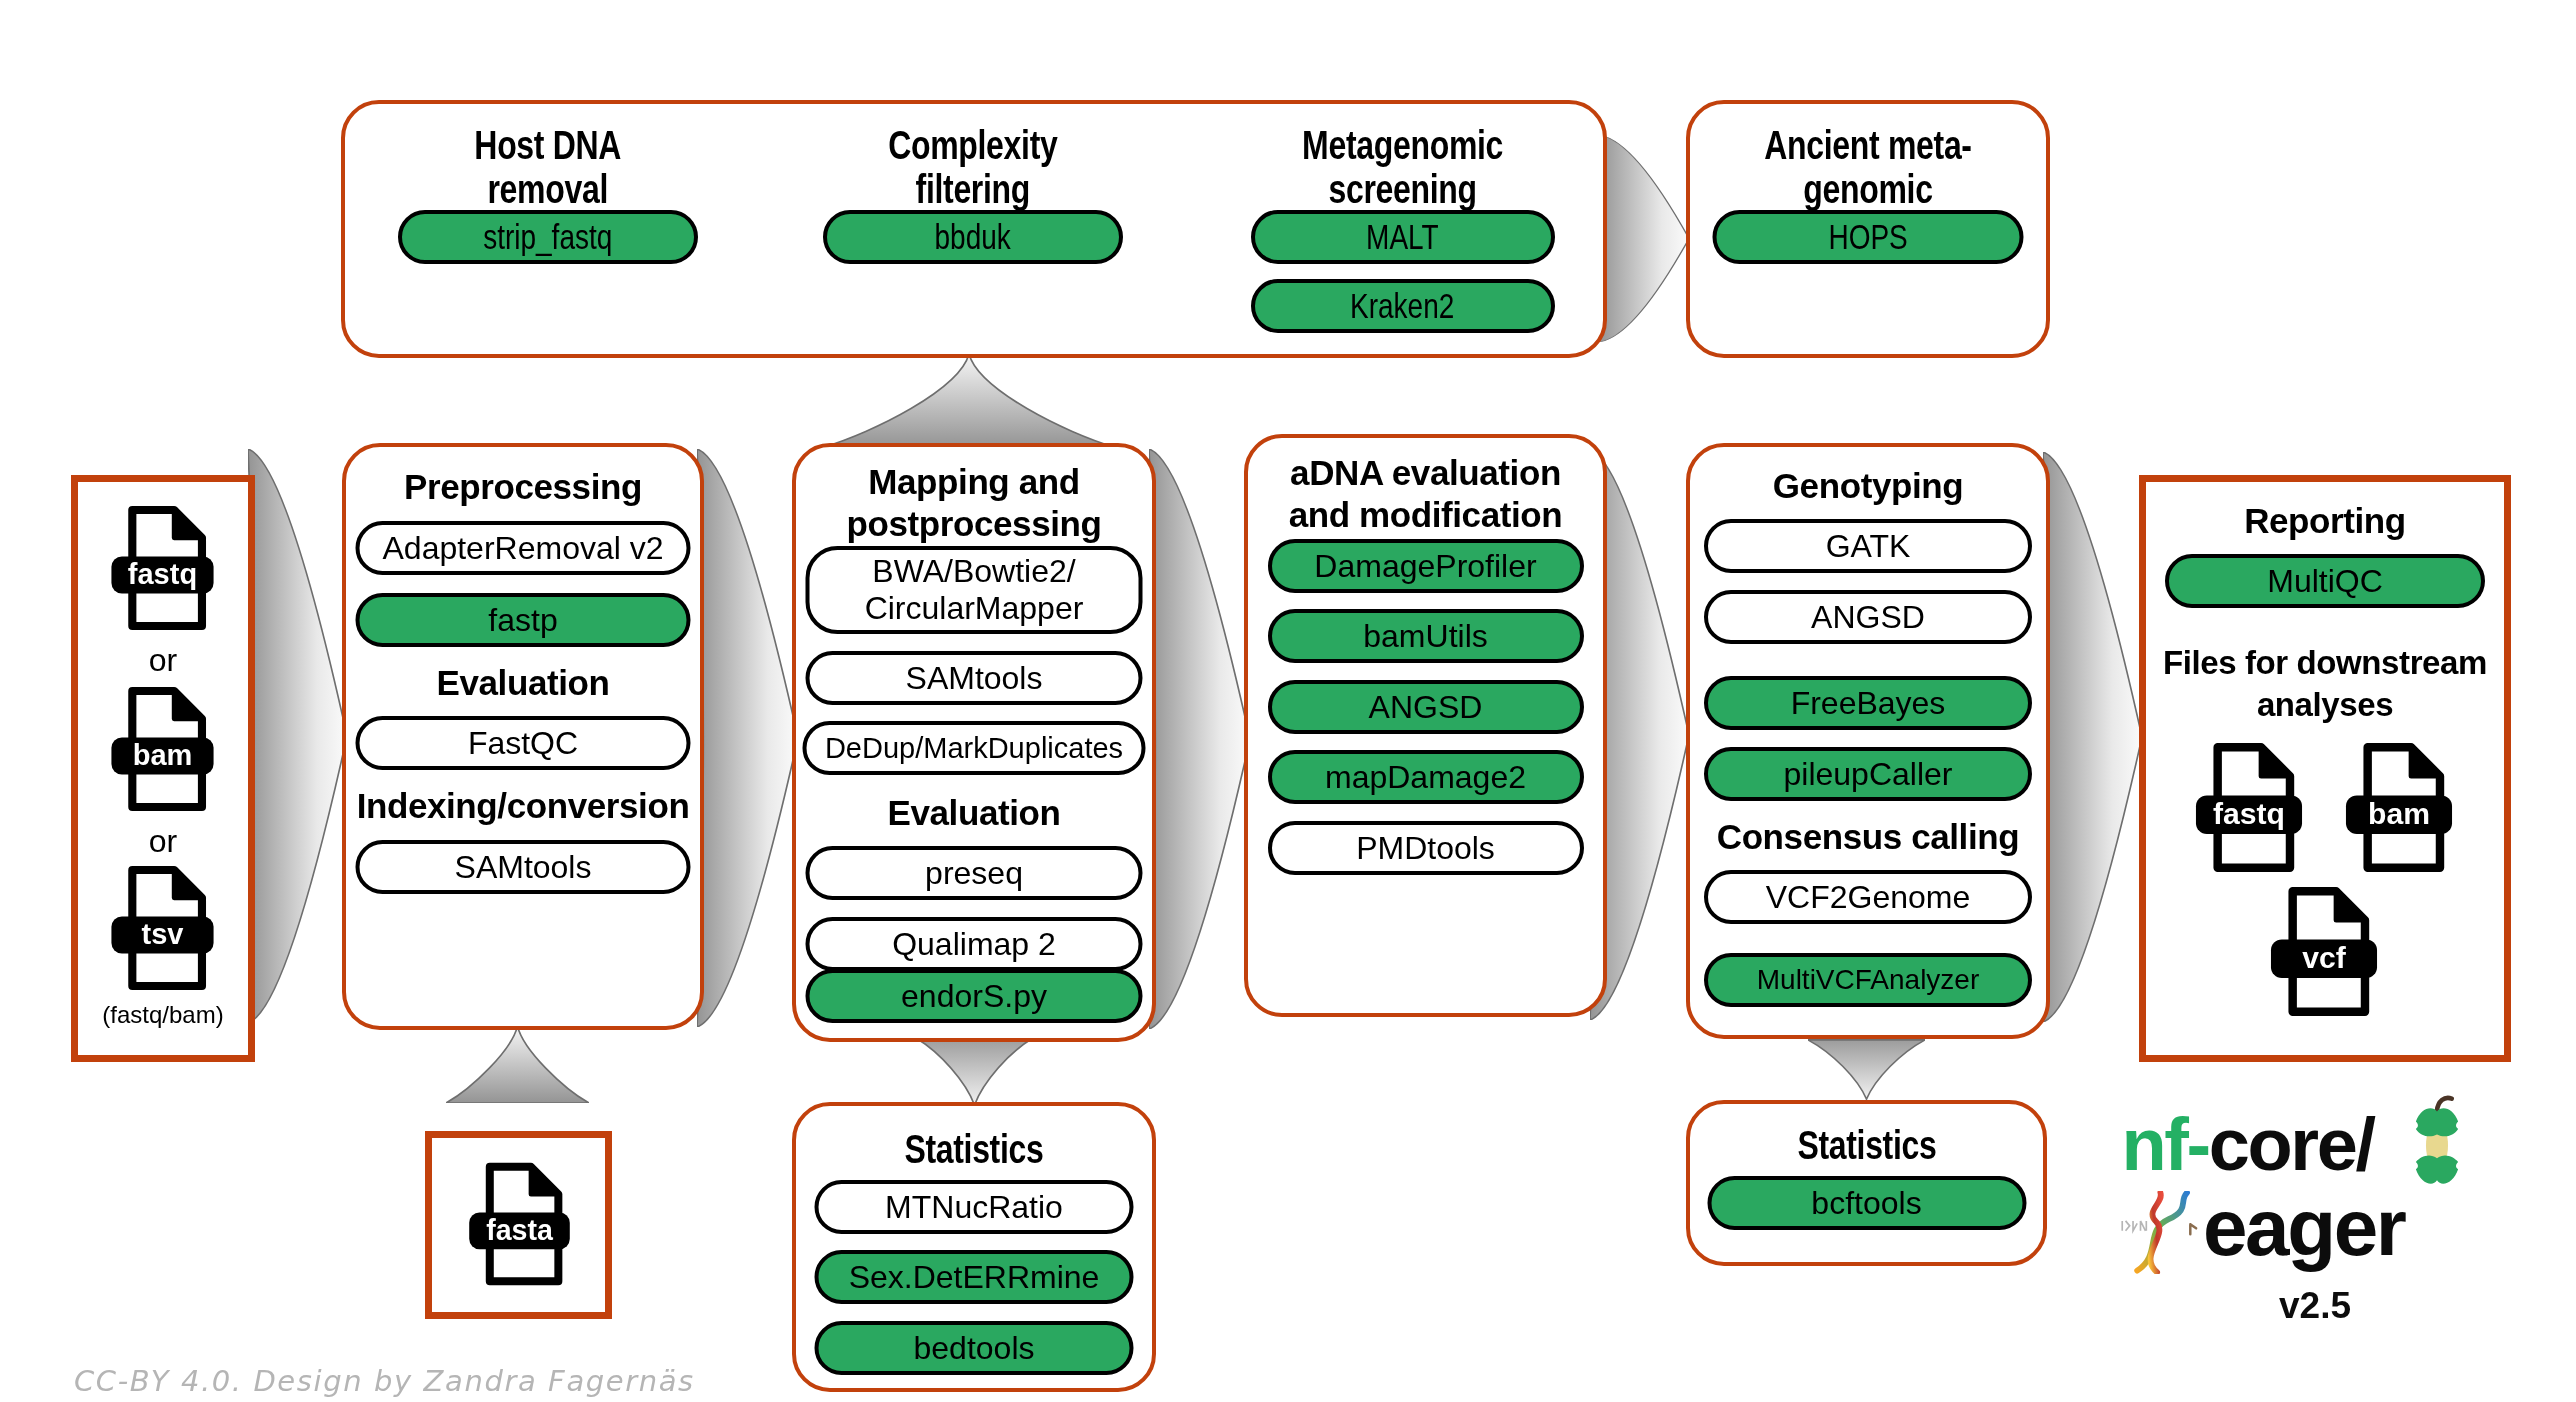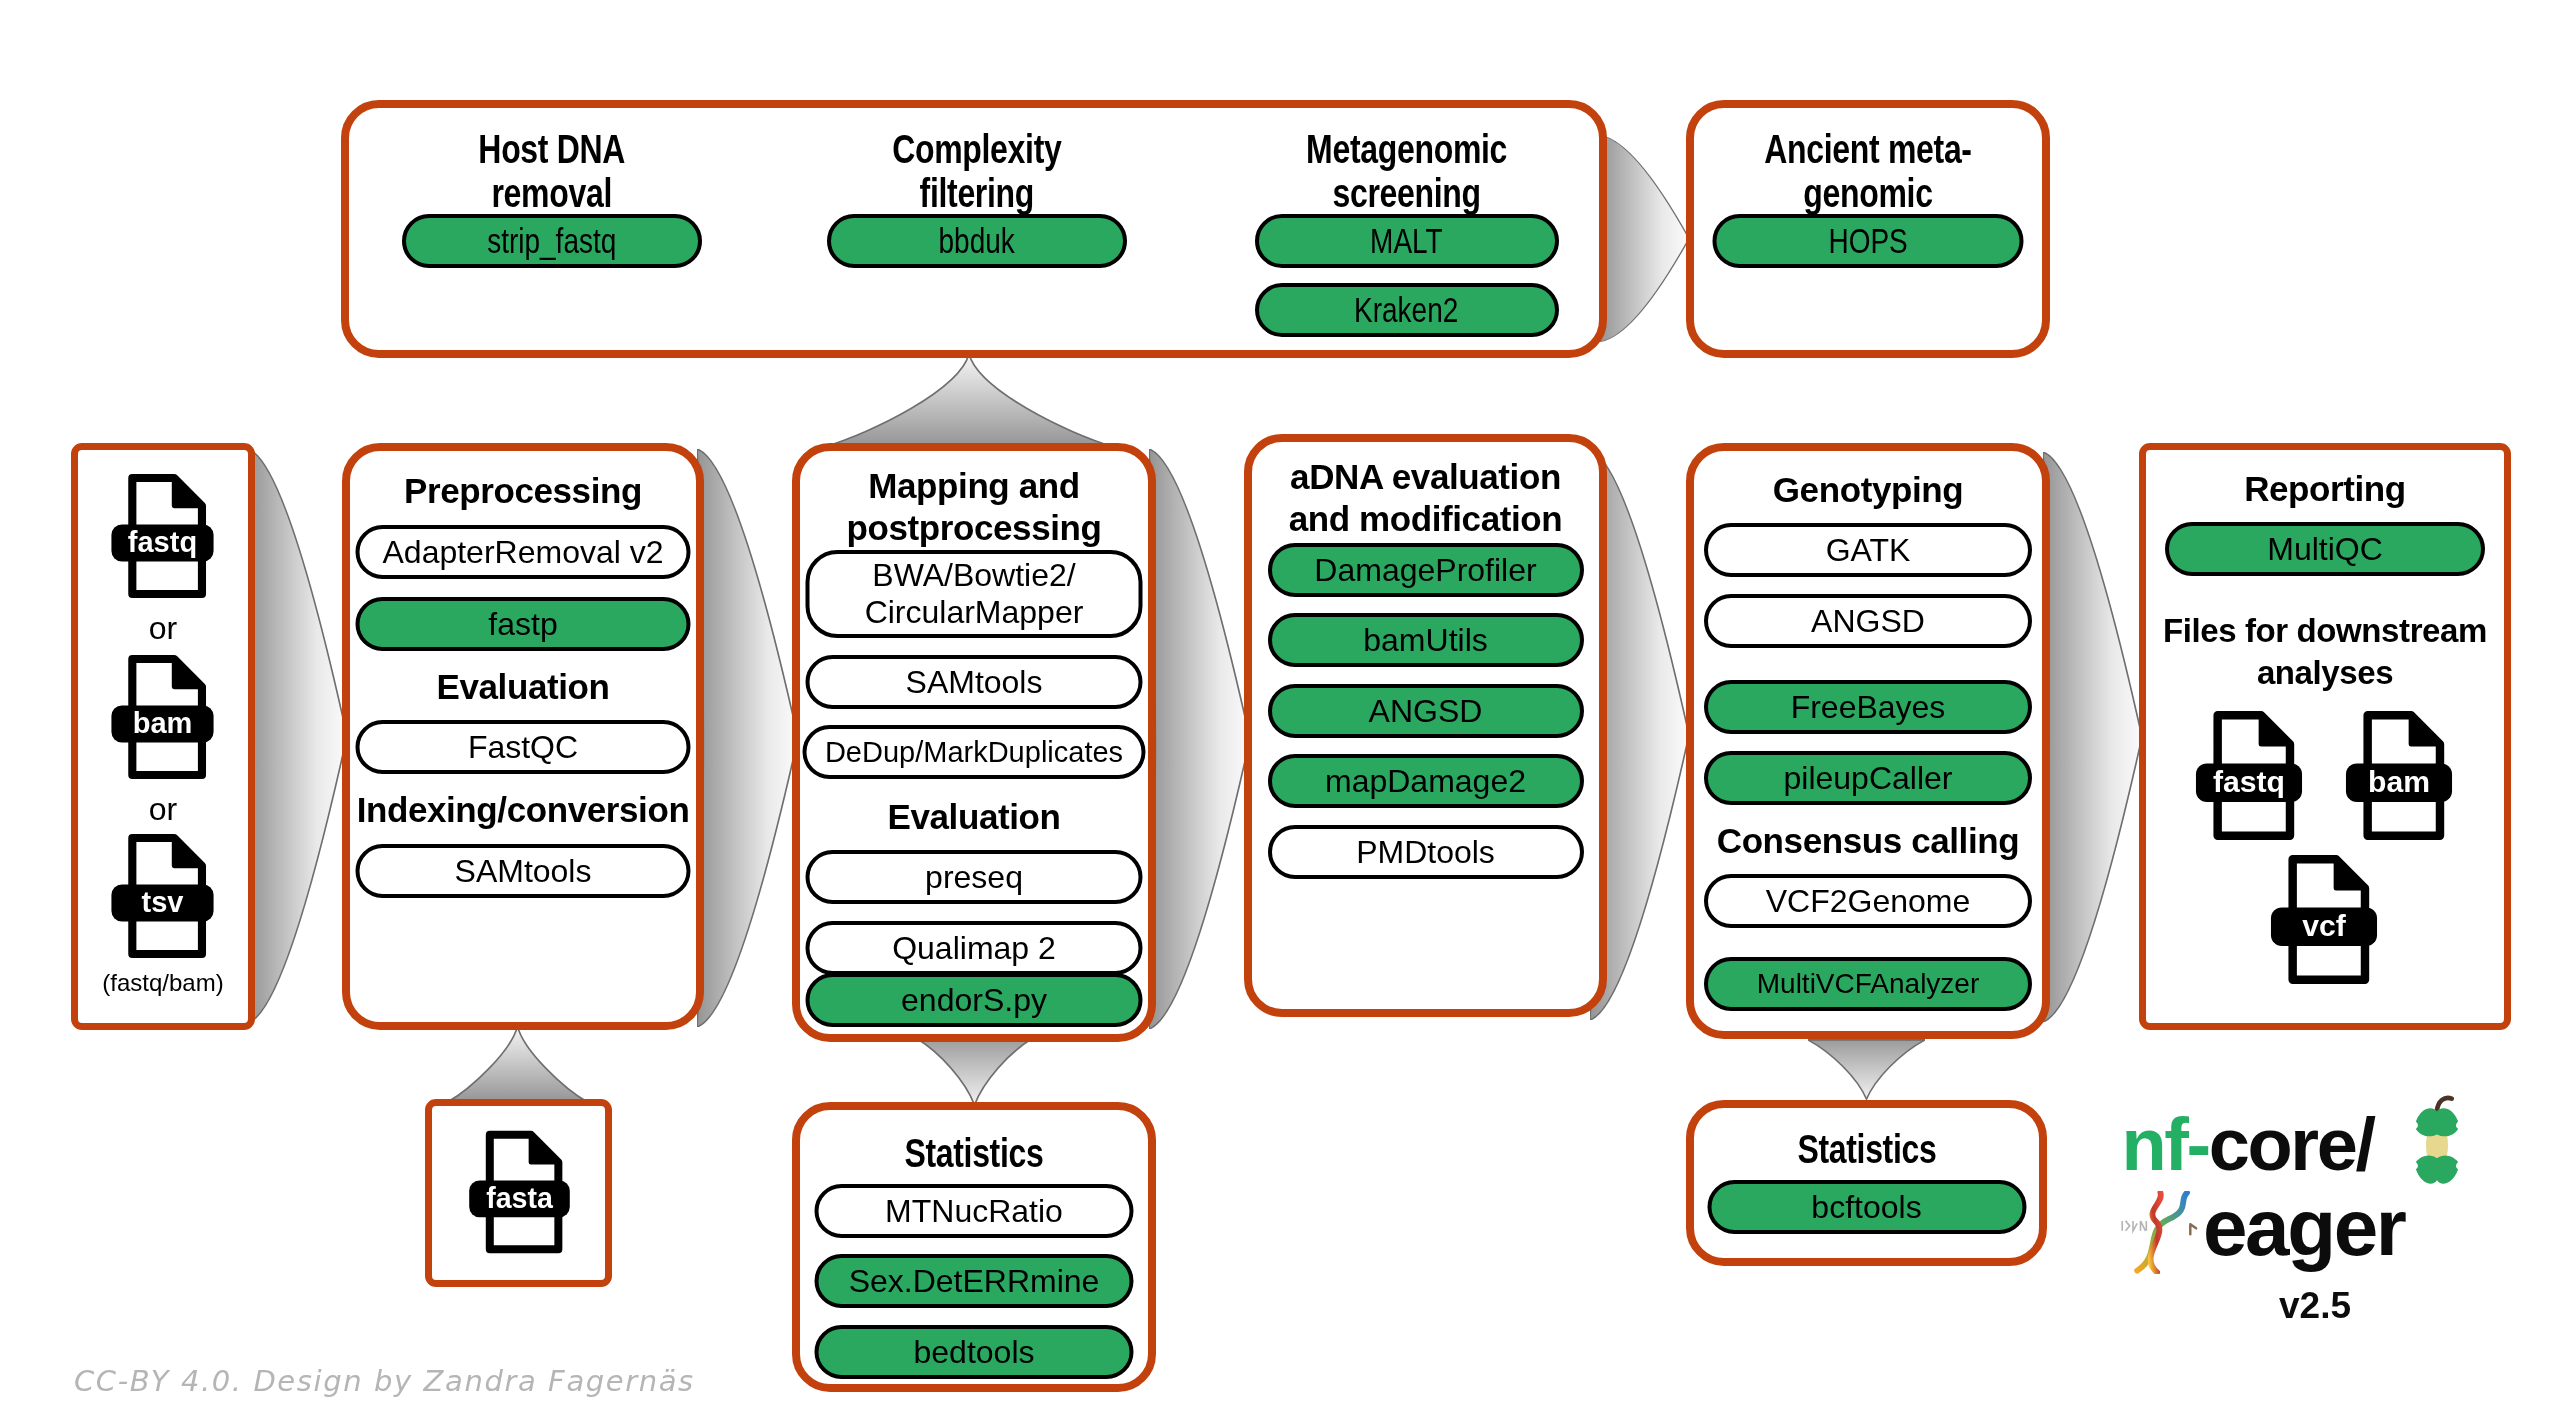--- a/index.html
+++ b/index.html
@@ -1,21 +1,21 @@
 <!DOCTYPE html>
 <html style="--green: #2aa860; --logo-green: #24B064; --credit-gray: #b5b5b5;font-size:13px"><head>
 <meta charset="utf-8">
 <title>nf-core/eager</title>
 <style>
   html,body{margin:0;padding:0;background:#fff;}
   body{font-family:"Liberation Sans",sans-serif;color:#000;}
   #canvas{position:relative;width:2576px;height:1403px;background:#fff;overflow:hidden;}
 
-  .box{position:absolute;background:#fff;border:8px solid #c2410c;border-radius:38px;z-index:2;box-sizing:border-box;}
-  .box.square{border-radius:11px;border-width:7.2px;}
+  .box{position:absolute;background:#fff;border:4px solid #c2410c;border-radius:38px;z-index:2;box-sizing:border-box;}
+  .box.square{border-radius:0;border-width:7.2px;margin-top:32px;}
 
   .col{position:absolute;top:0;bottom:0;}
 
   .hdr{position:absolute;left:0;right:0;text-align:center;font-weight:bold;
        font-size:35px;line-height:42px;white-space:pre-line;letter-spacing:-0.4px;}
   .hdr.cond{font-size:40px;line-height:44px;}
   .hdr.sm{font-size:33px;}
 
   .cx{display:inline-block;transform:scaleX(0.8);transform-origin:50% 50%;white-space:pre-line;}
 

